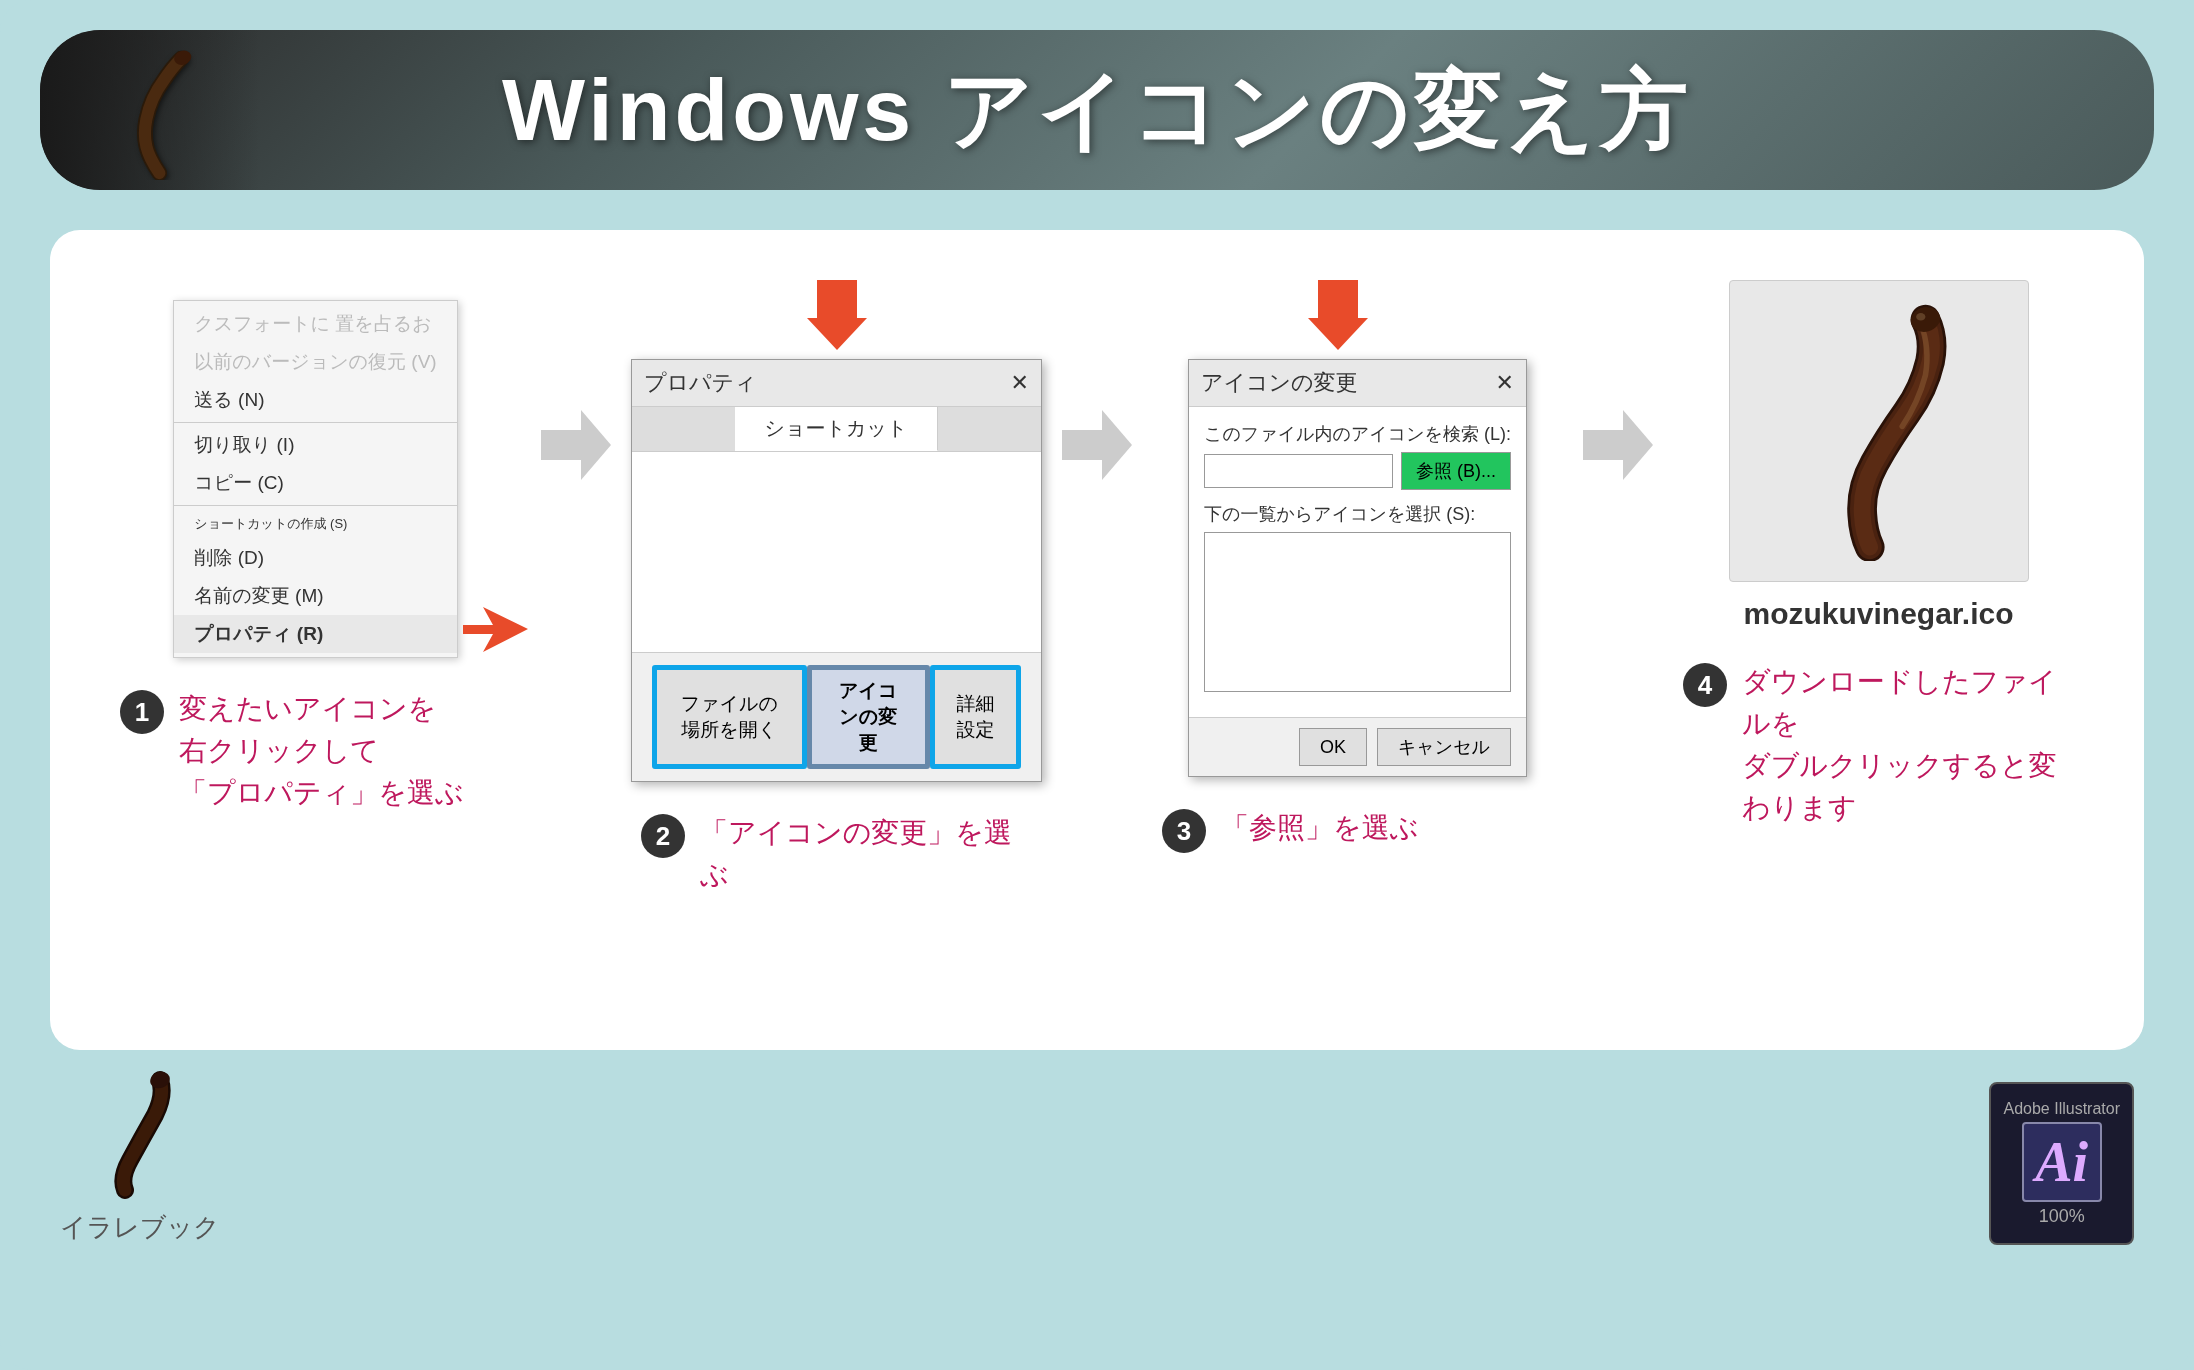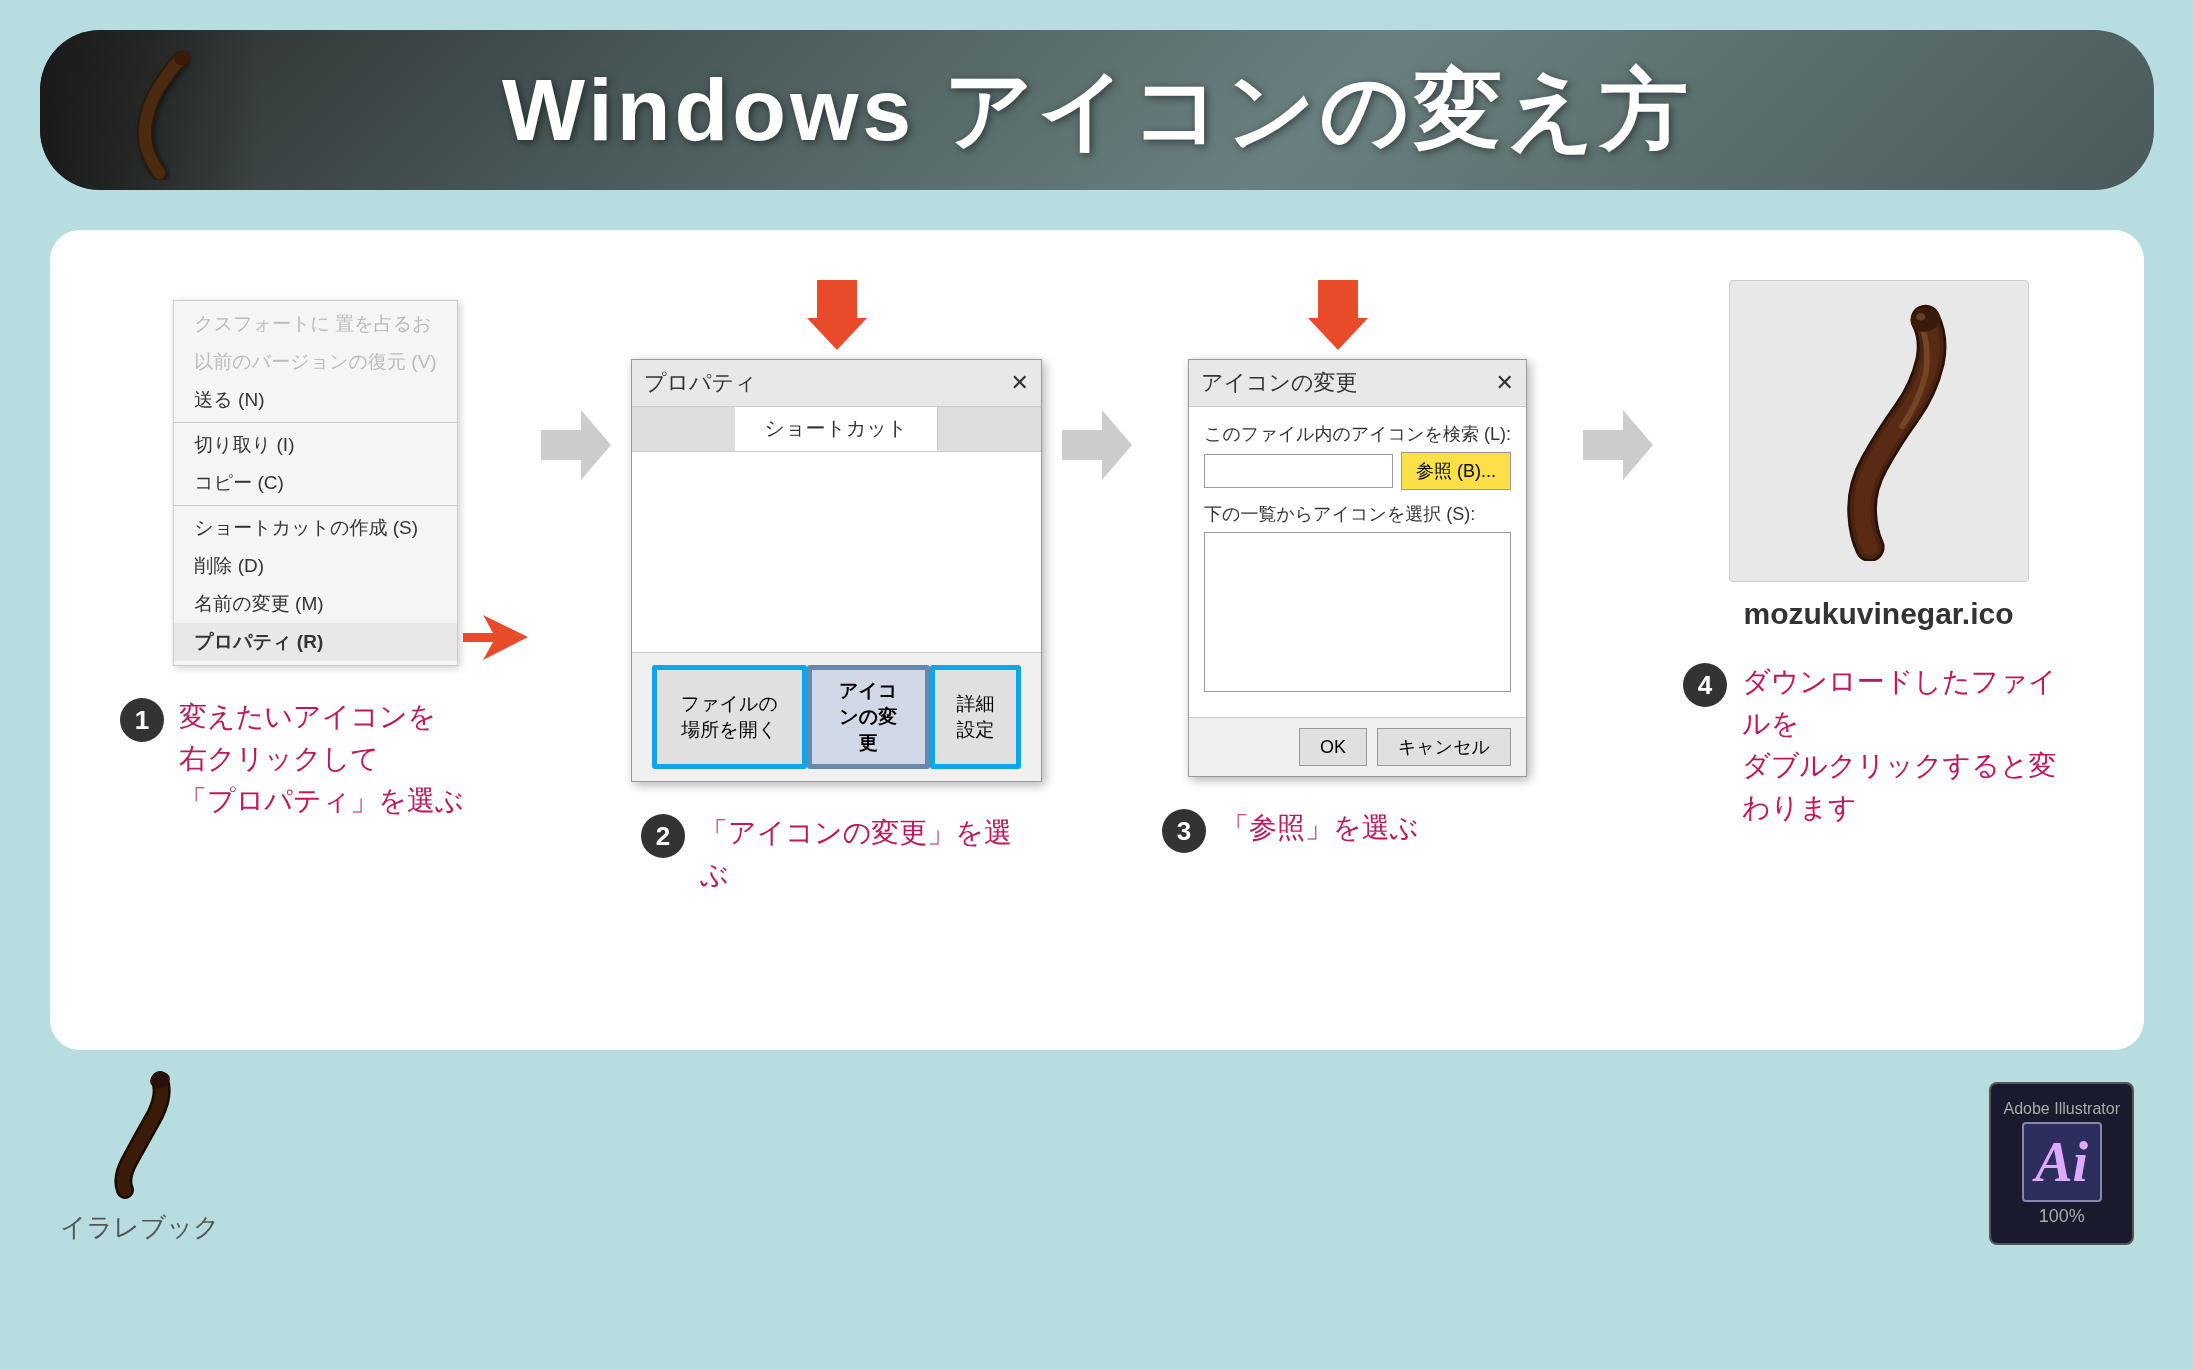--- a/index.html
+++ b/index.html
@@ -248,21 +248,21 @@
       flex: 1;
       height: 34px;
       border: 1px solid #999;
       background: white;
       padding: 0 6px;
     }
 
     .icon-browse-btn {
       padding: 6px 14px;
       font-size: 18px;
-      background: #fde047;
+      background: #22c55e;
       border: 1px solid #999;
       cursor: pointer;
       white-space: nowrap;
     }
 
     .icon-list-label {
       font-size: 18px;
       color: #333;
       margin-bottom: 6px;
     }
@@ -439,21 +439,21 @@
       <div class="step-wrapper">
         <div style="position: relative; margin-top: 20px;">
           <div class="context-menu">
             <div class="context-menu-item disabled" style="font-size:19px; color:#bbb;">クスフォートに 置を占るお</div>
             <div class="context-menu-item disabled" style="font-size:19px; color:#bbb;">以前のバージョンの復元 (V)</div>
             <div class="context-menu-item" style="font-size:19px;">送る (N)</div>
             <div class="context-menu-separator"></div>
             <div class="context-menu-item" style="font-size:19px;">切り取り (I)</div>
             <div class="context-menu-item" style="font-size:19px;">コピー (C)</div>
             <div class="context-menu-separator"></div>
-            <div class="context-menu-item" style="font-size:19px;">ショートカットの作成 (S)</div>
+            <div class="context-menu-item" style="font-size:13px;">ショートカットの作成 (S)</div>
             <div class="context-menu-item" style="font-size:19px;">削除 (D)</div>
             <div class="context-menu-item" style="font-size:19px;">名前の変更 (M)</div>
             <div class="context-menu-item highlighted" style="font-size:19px; background:#e8e8e8;">プロパティ (R)</div>
           </div>
 
           <div style="position: absolute; right: -70px; bottom: 2px;">
             <svg width="65" height="45" viewBox="0 0 65 45">
               <polygon points="65,22 20,0 30,18 0,18 0,27 30,27 20,45" fill="#e84b2a"></polygon>
             </svg>
           </div>

